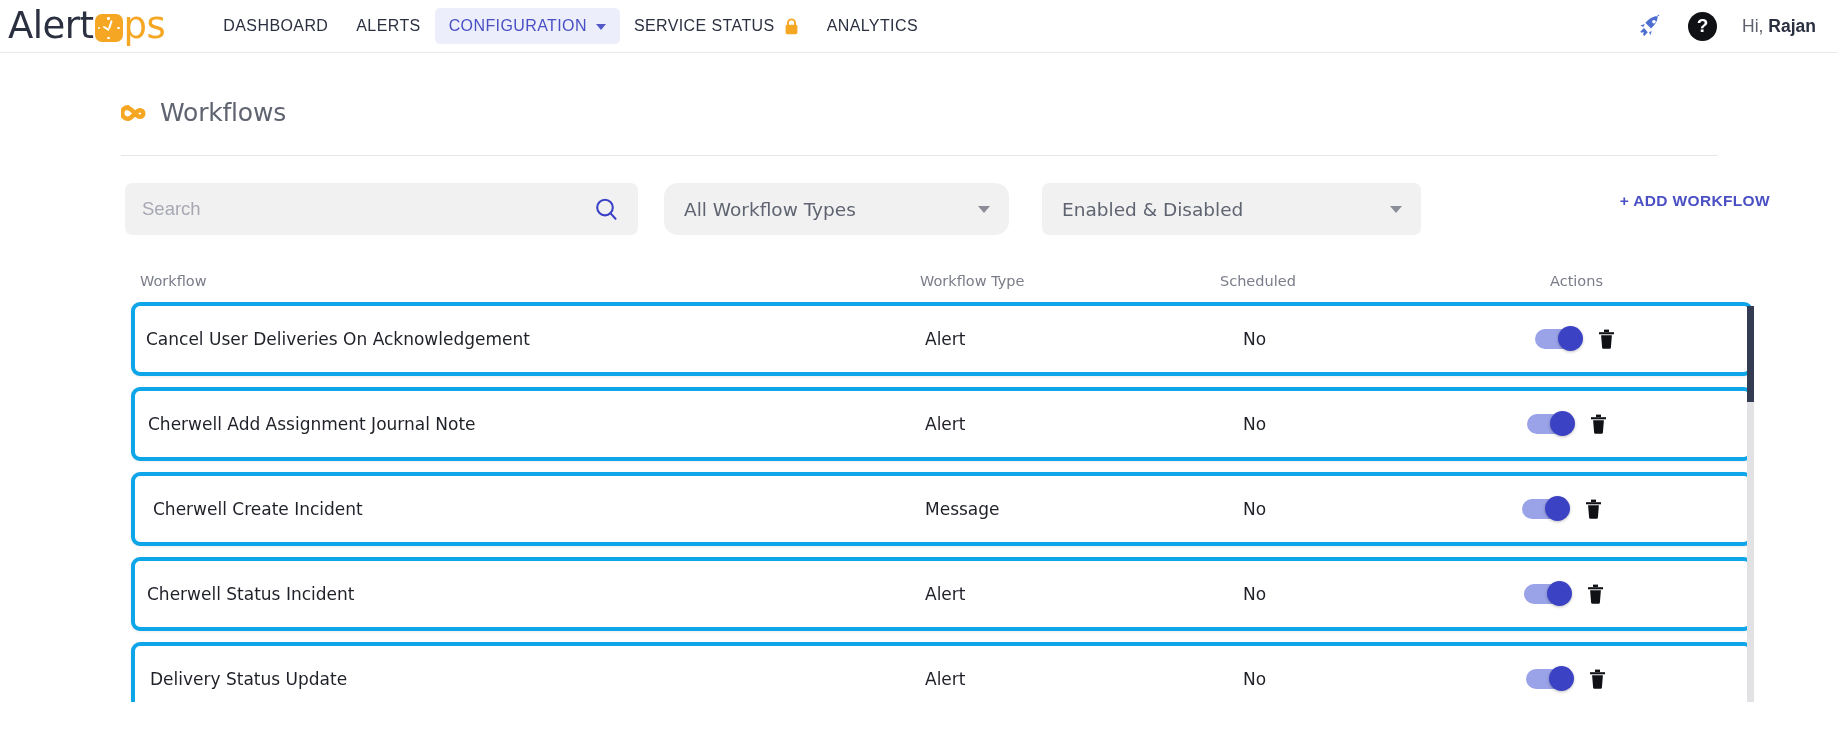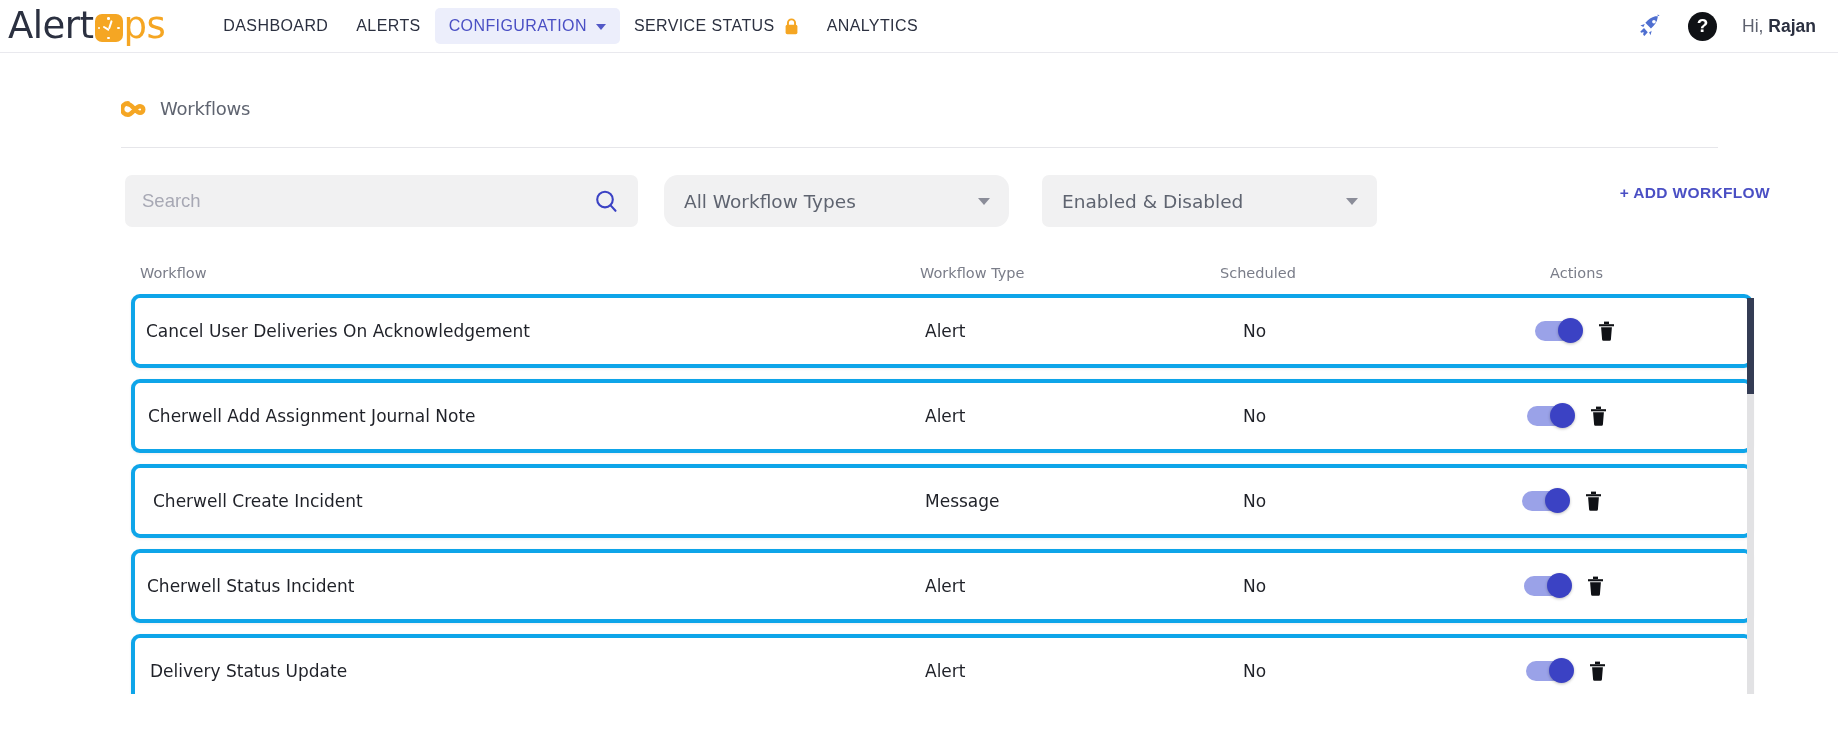--- a/index.html
+++ b/index.html
@@ -158,21 +158,21 @@
   }
 
   .page-head {
     display: flex;
     align-items: center;
     gap: 13px;
     padding: 45px 0 0 121px;
   }
   .infinity-icon { width: 26px; height: 16px; display: block; }
   .page-title {
-    font-size: 18px;
+    font-size: 25px;
     color: #5f6470;
     font-family: "DejaVu Sans", sans-serif;
     letter-spacing: -0.2px;
   }
 
   .divider {
     height: 1px;
     background: #e6e6ea;
     margin: 28px 120px 0 121px;
   }
@@ -211,21 +211,21 @@
     background: #f1f1f2;
     border-radius: 7px;
     display: flex;
     align-items: center;
     justify-content: space-between;
     padding: 0 19px 0 20px;
     cursor: pointer;
     position: relative;
   }
   .select-wrap.type { width: 345px; margin-left: 26px; border-radius: 14px; }
-  .select-wrap.status { width: 335px; margin-left: 33px; }
+  .select-wrap.status { width: 379px; margin-left: 33px; }
   .select-value {
     font-size: 18.5px;
     color: #5f6470;
     white-space: nowrap;
     font-family: "DejaVu Sans", sans-serif;
   }
   .select-caret {
     width: 0; height: 0;
     border-left: 6px solid transparent;
     border-right: 6px solid transparent;

